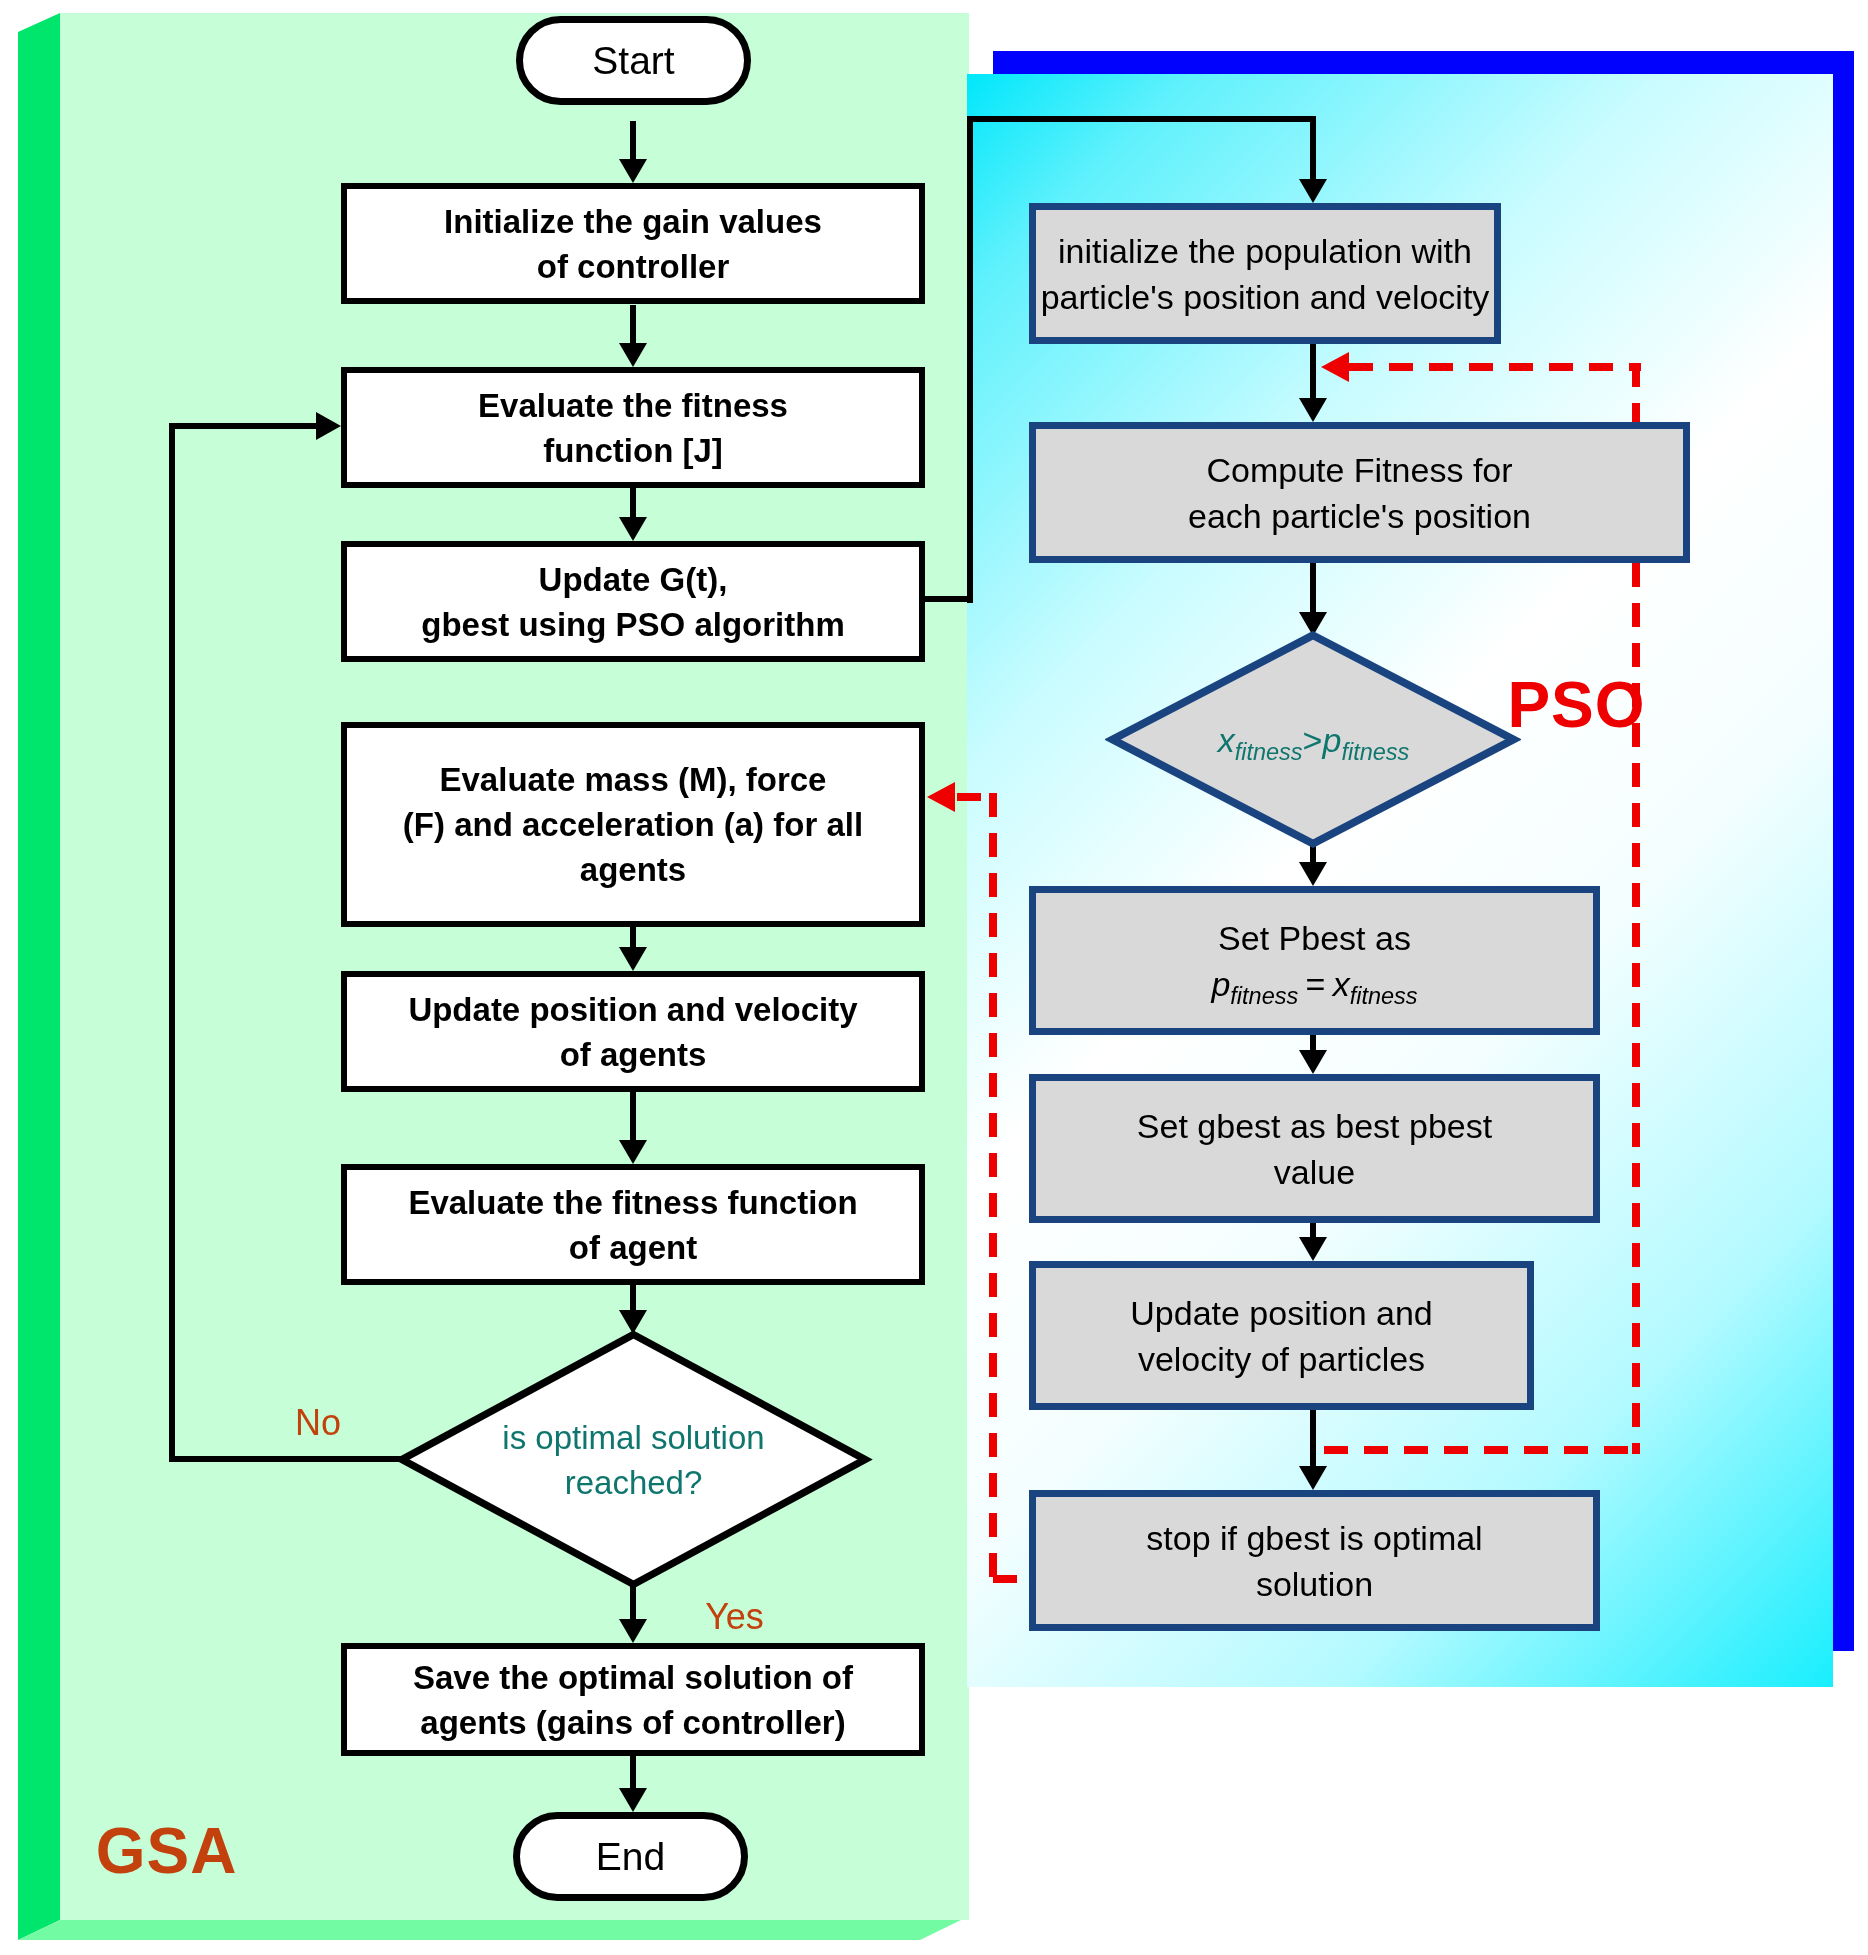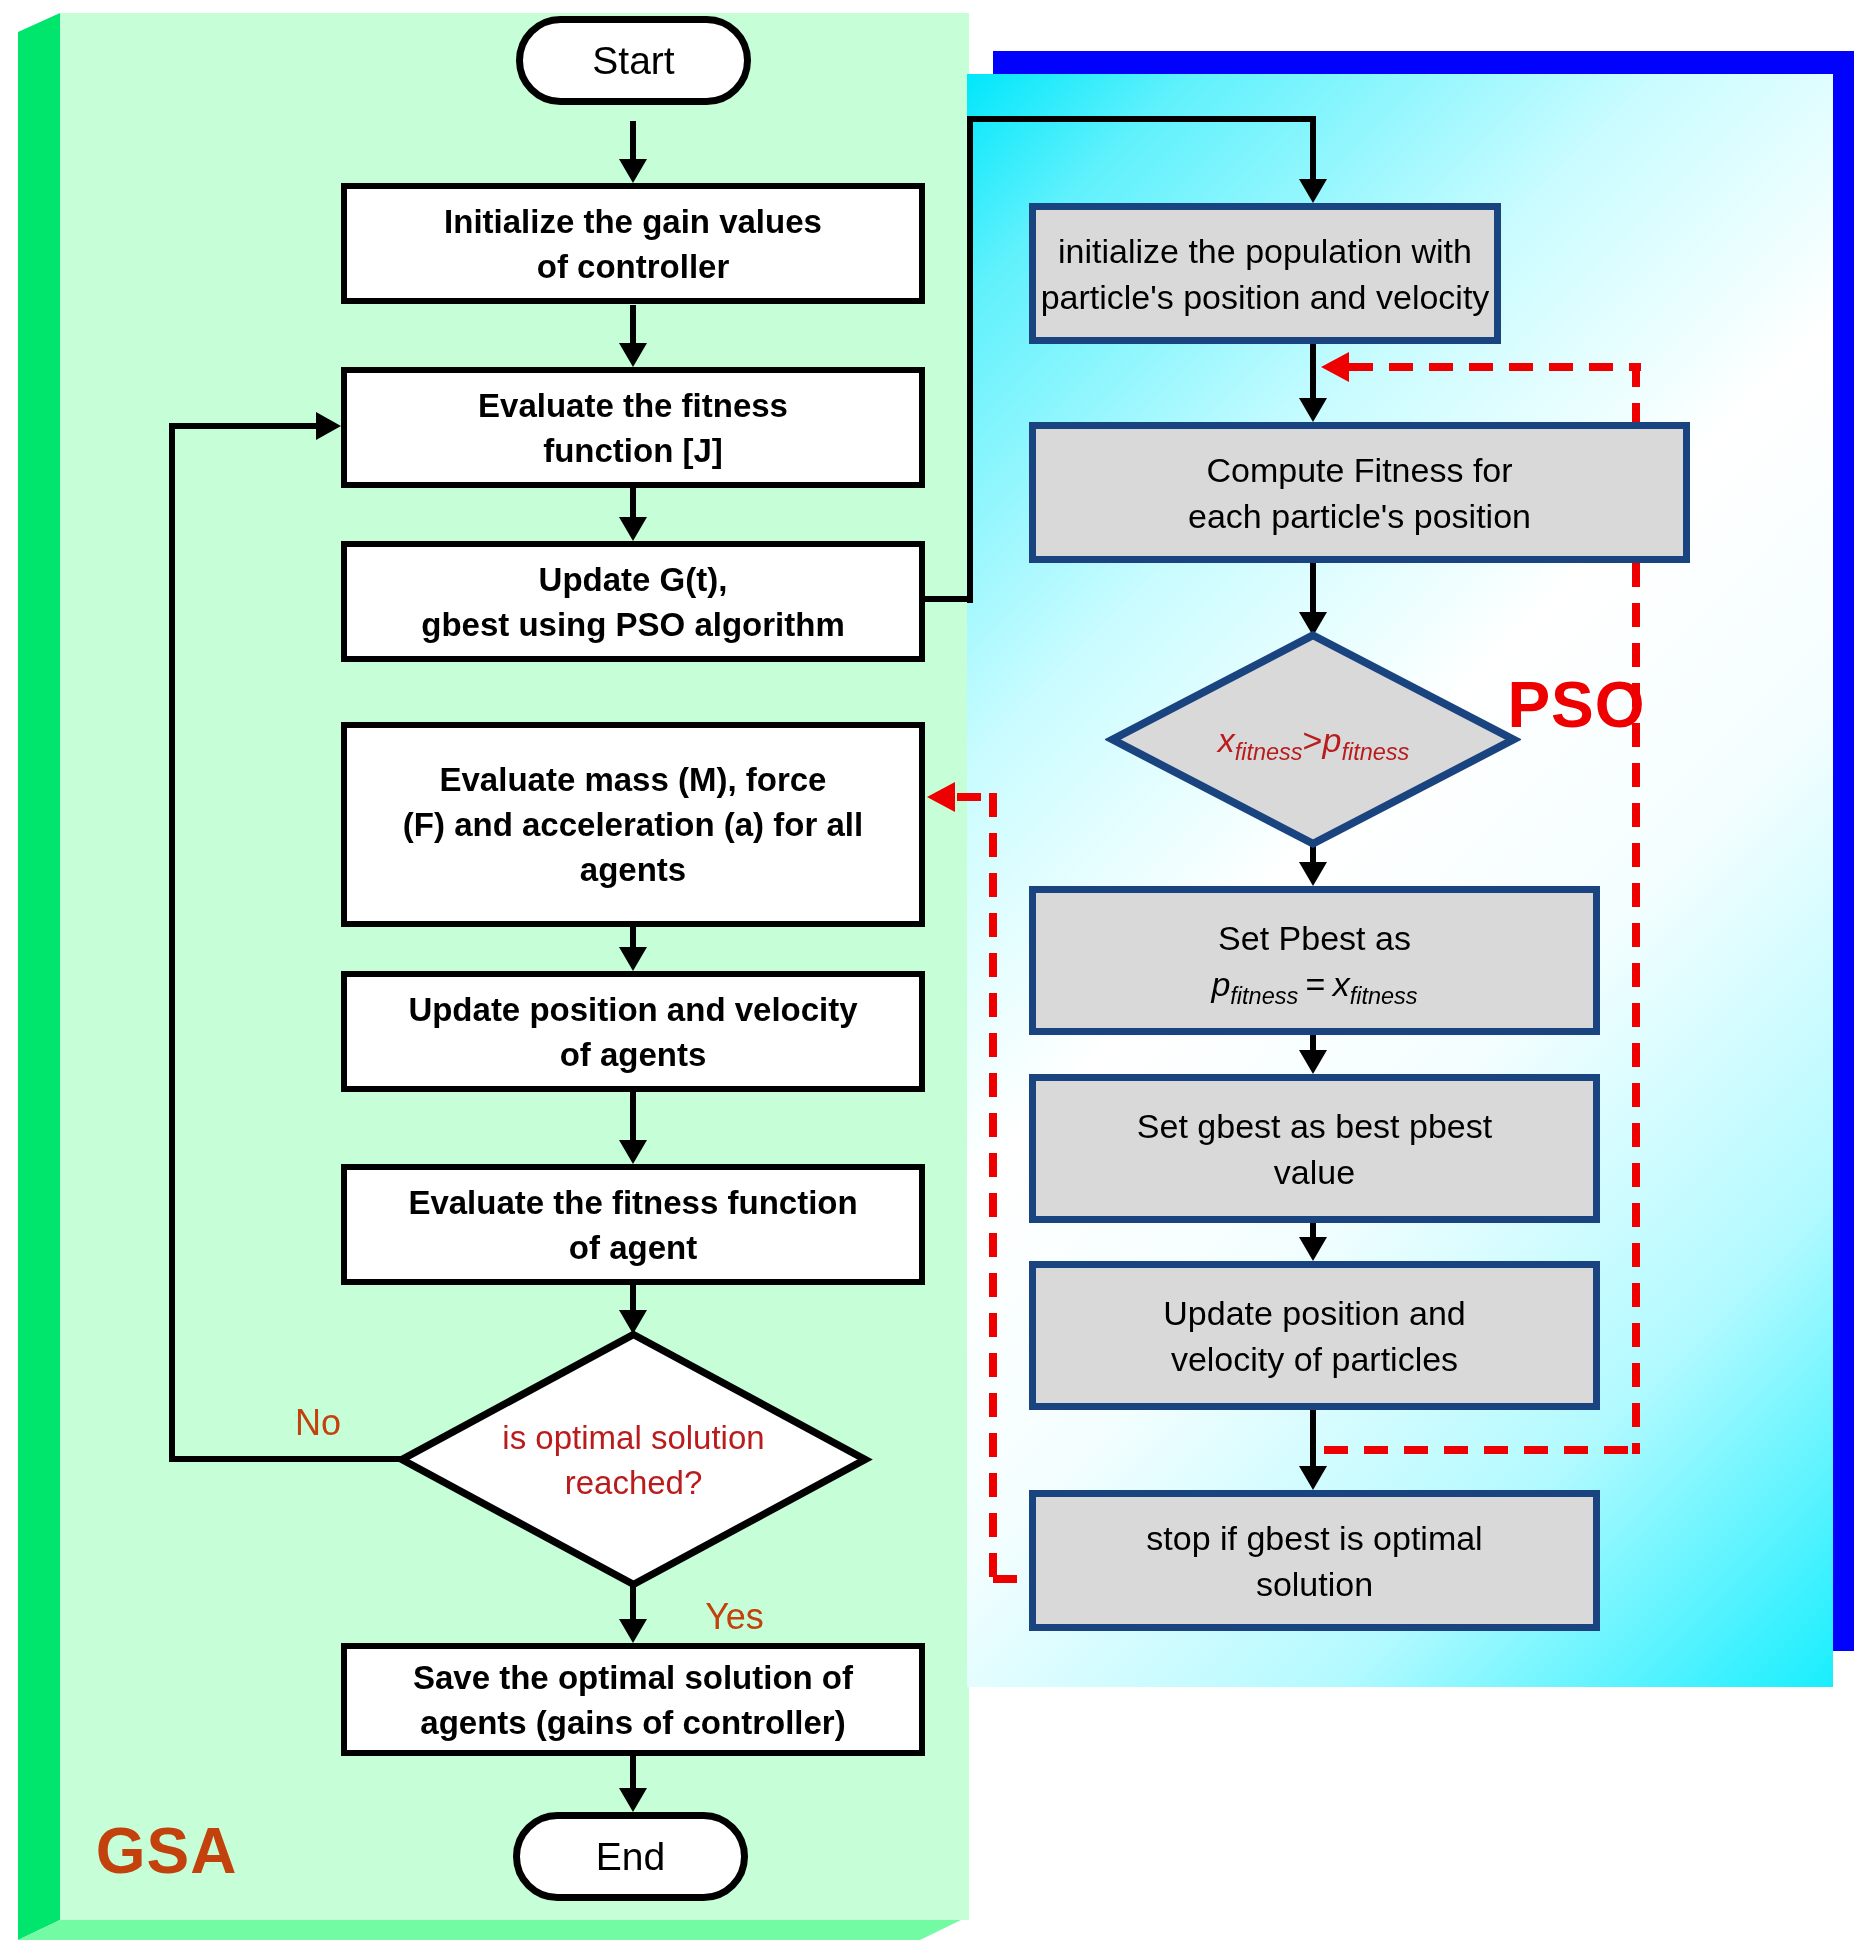--- a/index.html
+++ b/index.html
@@ -44,21 +44,21 @@
   
   .lbl{position:absolute;color:#c2410c;text-align:center;}
   .branch{font-size:36px;}
   .big{font-weight:bold;font-size:64px;letter-spacing:1px;}
   .pso-big{color:#ee0000;}
   .formula{font-style:italic;font-size:34px;white-space:nowrap;}
   .formula sub{font-size:23.5px;font-style:italic;line-height:0;}
   .formula .op{font-style:normal;}
   .formula .sp{padding:0 7.3px;}
   .dtext{position:absolute;display:flex;flex-direction:column;justify-content:center;
-    align-items:center;text-align:center;color:#b91c1c;}
+    align-items:center;text-align:center;color:#0f766e;}
 </style>
 </head>
 <body>
 
 <div id="canvas">
 
   <div class="gsa-side"></div>
   <div class="gsa-bottom"></div>
   <div class="gsa-main"></div>
   <div class="pso-shadow"></div>
@@ -208,21 +208,21 @@
     <span class="line formula">
       <span>p</span><sub>fitness</sub><span class="op sp">=</span><span>x</span><sub>fitness</sub>
     </span>
   </div>
 
   <div class="node pso-box" style="left:1029px;top:1074px;width:571px;height:149px">
     <span class="line">Set gbest as best pbest</span>
     <span class="line">value</span>
   </div>
 
-  <div class="node pso-box" style="left:1029px;top:1261px;width:571px;height:149px">
+  <div class="node pso-box" style="left:1029px;top:1261px;width:505px;height:149px">
     <span class="line">Update position and</span>
     <span class="line">velocity of particles</span>
   </div>
 
   <div class="node pso-box" style="left:1029px;top:1490px;width:571px;height:141px">
     <span class="line">stop if gbest is optimal</span>
     <span class="line">solution</span>
   </div>
 
 </div>

